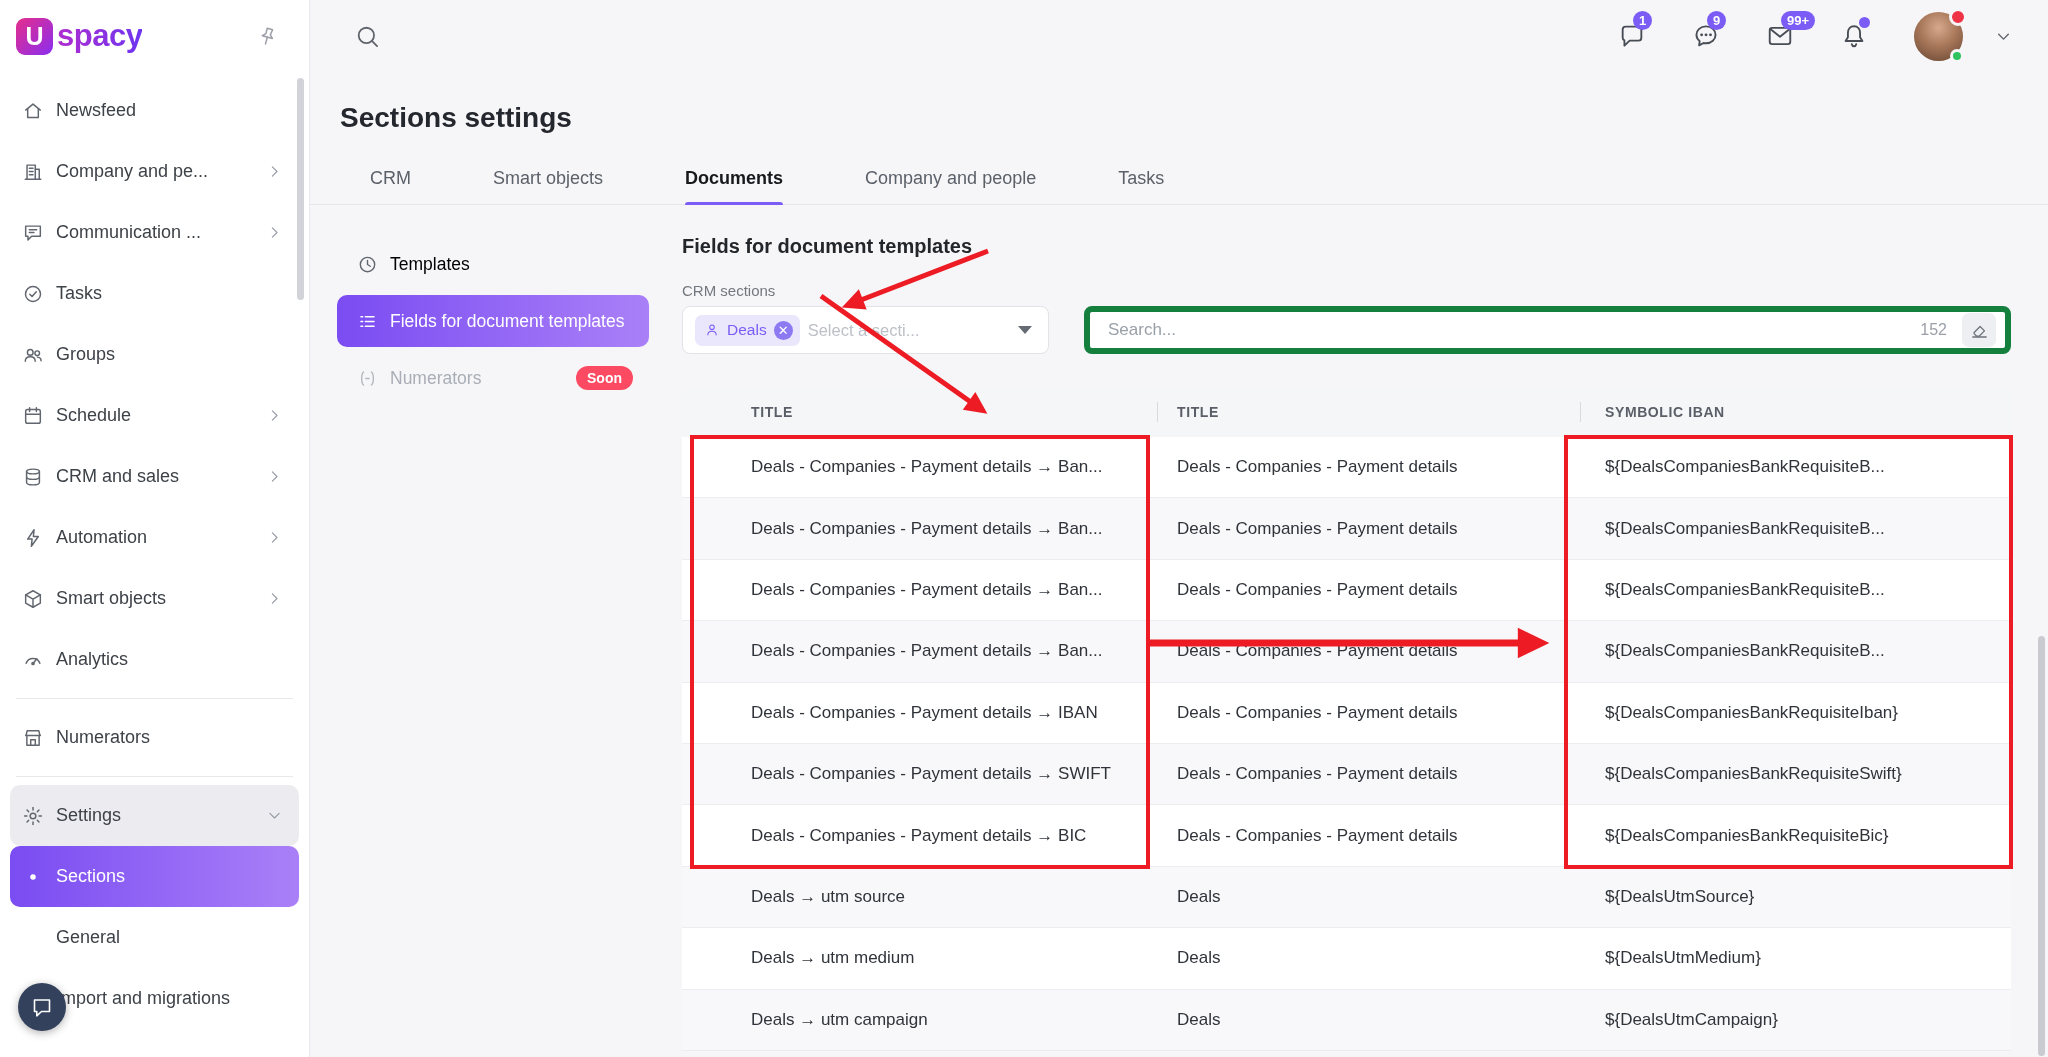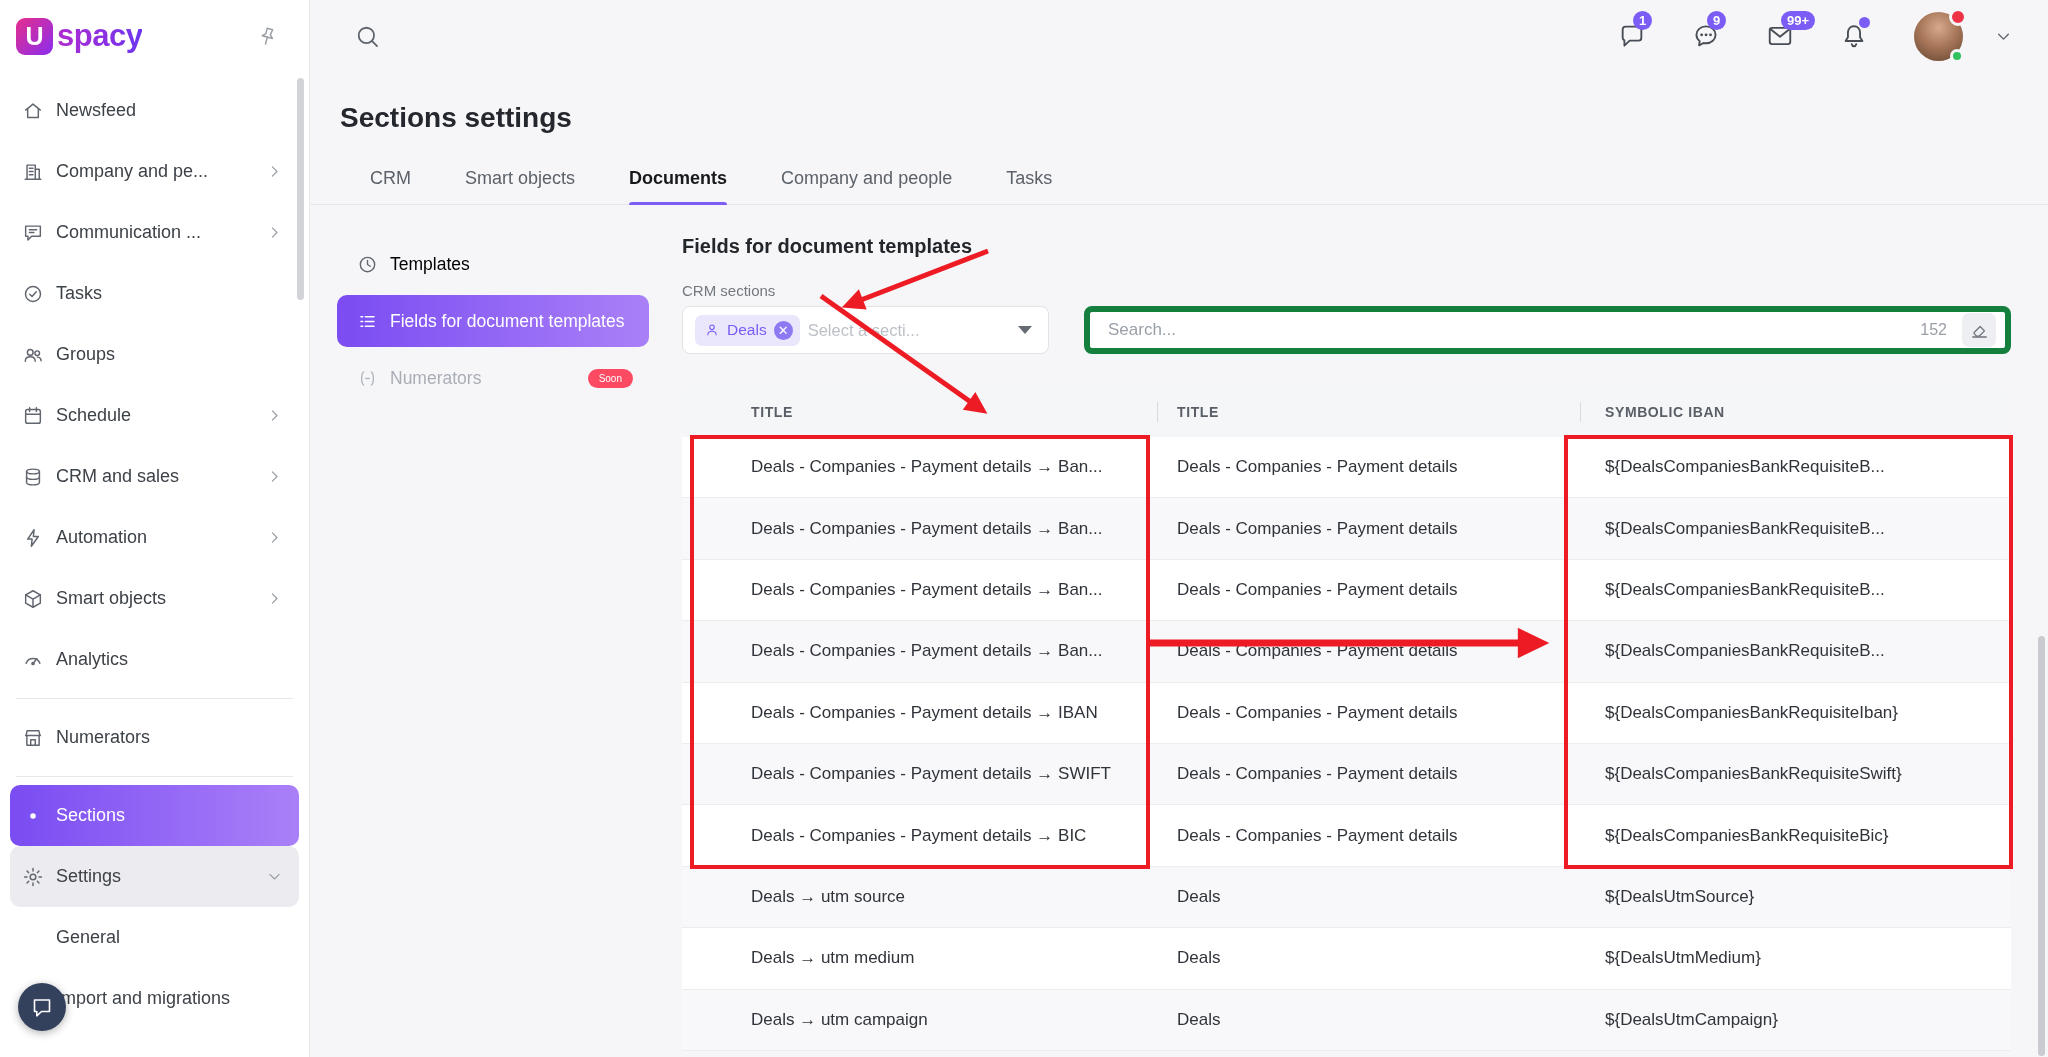--- a/index.html
+++ b/index.html
@@ -41,36 +41,36 @@
   .tb-dot{position:absolute;top:-5px;right:-2px;width:11px;height:11px;border-radius:50%;background:#7b5cf5;}
   .avatar{width:49px;height:49px;border-radius:50%;position:relative;background:radial-gradient(circle at 50% 32%,#d7a98c 0%,#a8775a 45%,#63432f 100%);cursor:pointer;flex:none;}
   .avatar-badge{position:absolute;top:-4px;right:-4px;width:18px;height:18px;border-radius:50%;background:#ef3347;border:3px solid #f6f6f8;}
   .avatar-status{position:absolute;bottom:-2px;right:-1px;width:14px;height:14px;border-radius:50%;background:#2fc25f;border:3px solid #f6f6f8;}
   .tb-caret{color:#5f646c;cursor:pointer;margin-left:-16px;}
   .tb-caret .ic{width:21px;height:21px;}
 
   
   .main{position:absolute;left:310px;top:72px;right:0;bottom:0;}
   .page-title{margin:30px 0 0 30px;font-size:28px;font-weight:600;color:#24272d;}
-  .tabs{display:flex;gap:54px;padding-left:60px;margin-top:34px;border-bottom:1px solid #e7e7ea;}
+  .tabs{display:flex;gap:82px;padding-left:60px;margin-top:34px;border-bottom:1px solid #e7e7ea;}
   .tab{font-size:18px;color:#5c6169;padding-bottom:15px;position:relative;cursor:pointer;white-space:nowrap;}
   .tab.active{color:#17191d;font-weight:600;}
   .tab.active::after{content:"";position:absolute;left:0;right:0;bottom:-1px;height:3px;background:#7b5cf5;border-radius:3px 3px 0 0;}
   .body-row{display:flex;padding-left:27px;margin-top:26px;}
 
   
   .subnav{width:312px;flex:none;padding-top:7px;}
   .sn-item{height:52px;display:flex;align-items:center;padding:0 16px 0 19px;border-radius:10px;margin-bottom:5px;font-size:17.5px;color:#000000;cursor:pointer;}
   .sn-item.active{background:linear-gradient(90deg,#7a4cf2,#aa80f8);color:#fff;}
   .sn-item.disabled{color:#a9aeb6;text-align:right;}
   .sn-icon{width:22px;height:22px;margin-right:12px;display:flex;align-items:center;justify-content:center;color:#61666f;flex:none;}
   .sn-item.active .sn-icon{color:#fff;}
   .sn-item.disabled .sn-icon{color:#b3b8bf;}
   .sn-icon .ic{width:21px;height:21px;}
-  .sn-badge{margin-left:auto;background:#fd4a63;color:#fff;font-size:10px;font-weight:400;padding:4px 11px;border-radius:12px;}
+  .sn-badge{margin-left:auto;background:#fd4a63;color:#fff;font-size:14px;font-weight:700;padding:4px 11px;border-radius:12px;}
 
   
   .content{margin-left:33px;width:1329px;}
   .content-heading{font-size:20px;font-weight:700;color:#22252a;margin-top:4px;}
   .filter-label{margin-top:24px;font-size:15px;color:#73787f;}
   .filter-row{display:flex;margin-top:7px;}
   .select{width:367px;height:48px;background:#fff;border:1px solid #e3e3e7;border-radius:8px;display:flex;align-items:center;padding:0 16px 0 12px;gap:8px;cursor:pointer;}
   .chip{display:flex;align-items:center;gap:7px;background:#eae6fc;border-radius:7px;height:31px;padding:0 7px 0 9px;color:#7b5cf5;font-size:15.5px;flex:none;}
   .chip-person{display:flex;color:#7b5cf5;}
   .chip-person .ic{width:16px;height:16px;}
@@ -249,41 +249,41 @@
           <svg class="ic" viewBox="0 0 24 24" fill="none" stroke="currentColor" stroke-width="1.6" stroke-linecap="round" stroke-linejoin="round">
             <path d="M4.5 9 L5.6 4.2 H18.4 L19.5 9"></path>
             <path d="M5.3 9.2 V19.8 H18.7 V9.2"></path>
             <path d="M9.5 19.8 V13.8 H14.5 V19.8"></path>
             <path d="M4 9.2 H20"></path>
           </svg>
         </span>
         <span class="sb-label">Numerators</span>
       </div>
       <div class="sb-divider"></div>
-      <div class="sb-item active">
-        <span class="sb-icon">
-          <svg class="ic" viewBox="0 0 24 24" fill="none" stroke="currentColor" stroke-width="1.6" stroke-linecap="round" stroke-linejoin="round">
-            <circle cx="12" cy="12" r="3" fill="currentColor" stroke="none"></circle>
-          </svg>
-        </span>
-        <span class="sb-label">Sections</span>
-      </div>
       <div class="sb-item expanded">
         <span class="sb-icon">
           <svg class="ic" viewBox="0 0 24 24" fill="none" stroke="currentColor" stroke-width="1.6" stroke-linecap="round" stroke-linejoin="round">
             <circle cx="12" cy="12" r="3.1"></circle>
             <path d="M12 2.8 V5.4 M12 18.6 V21.2 M2.8 12 H5.4 M18.6 12 H21.2 M5.5 5.5 L7.3 7.3 M16.7 16.7 L18.5 18.5 M18.5 5.5 L16.7 7.3 M7.3 16.7 L5.5 18.5"></path>
           </svg>
         </span>
         <span class="sb-label">Settings</span>
         <span class="sb-chevron">
           <svg class="ic" viewBox="0 0 24 24" fill="none" stroke="currentColor" stroke-width="1.6" stroke-linecap="round" stroke-linejoin="round">
             <path d="M5.5 9 L12 15.5 L18.5 9"></path>
           </svg>
         </span>
+      </div>
+      <div class="sb-item active">
+        <span class="sb-icon">
+          <svg class="ic" viewBox="0 0 24 24" fill="none" stroke="currentColor" stroke-width="1.6" stroke-linecap="round" stroke-linejoin="round">
+            <circle cx="12" cy="12" r="3" fill="currentColor" stroke="none"></circle>
+          </svg>
+        </span>
+        <span class="sb-label">Sections</span>
       </div>
       <div class="sb-item">
         <span class="sb-icon"></span>
         <span class="sb-label">General</span>
       </div>
       <div class="sb-item">
         <span class="sb-icon"></span>
         <span class="sb-label">Import and migrations</span>
       </div>
     </nav>

